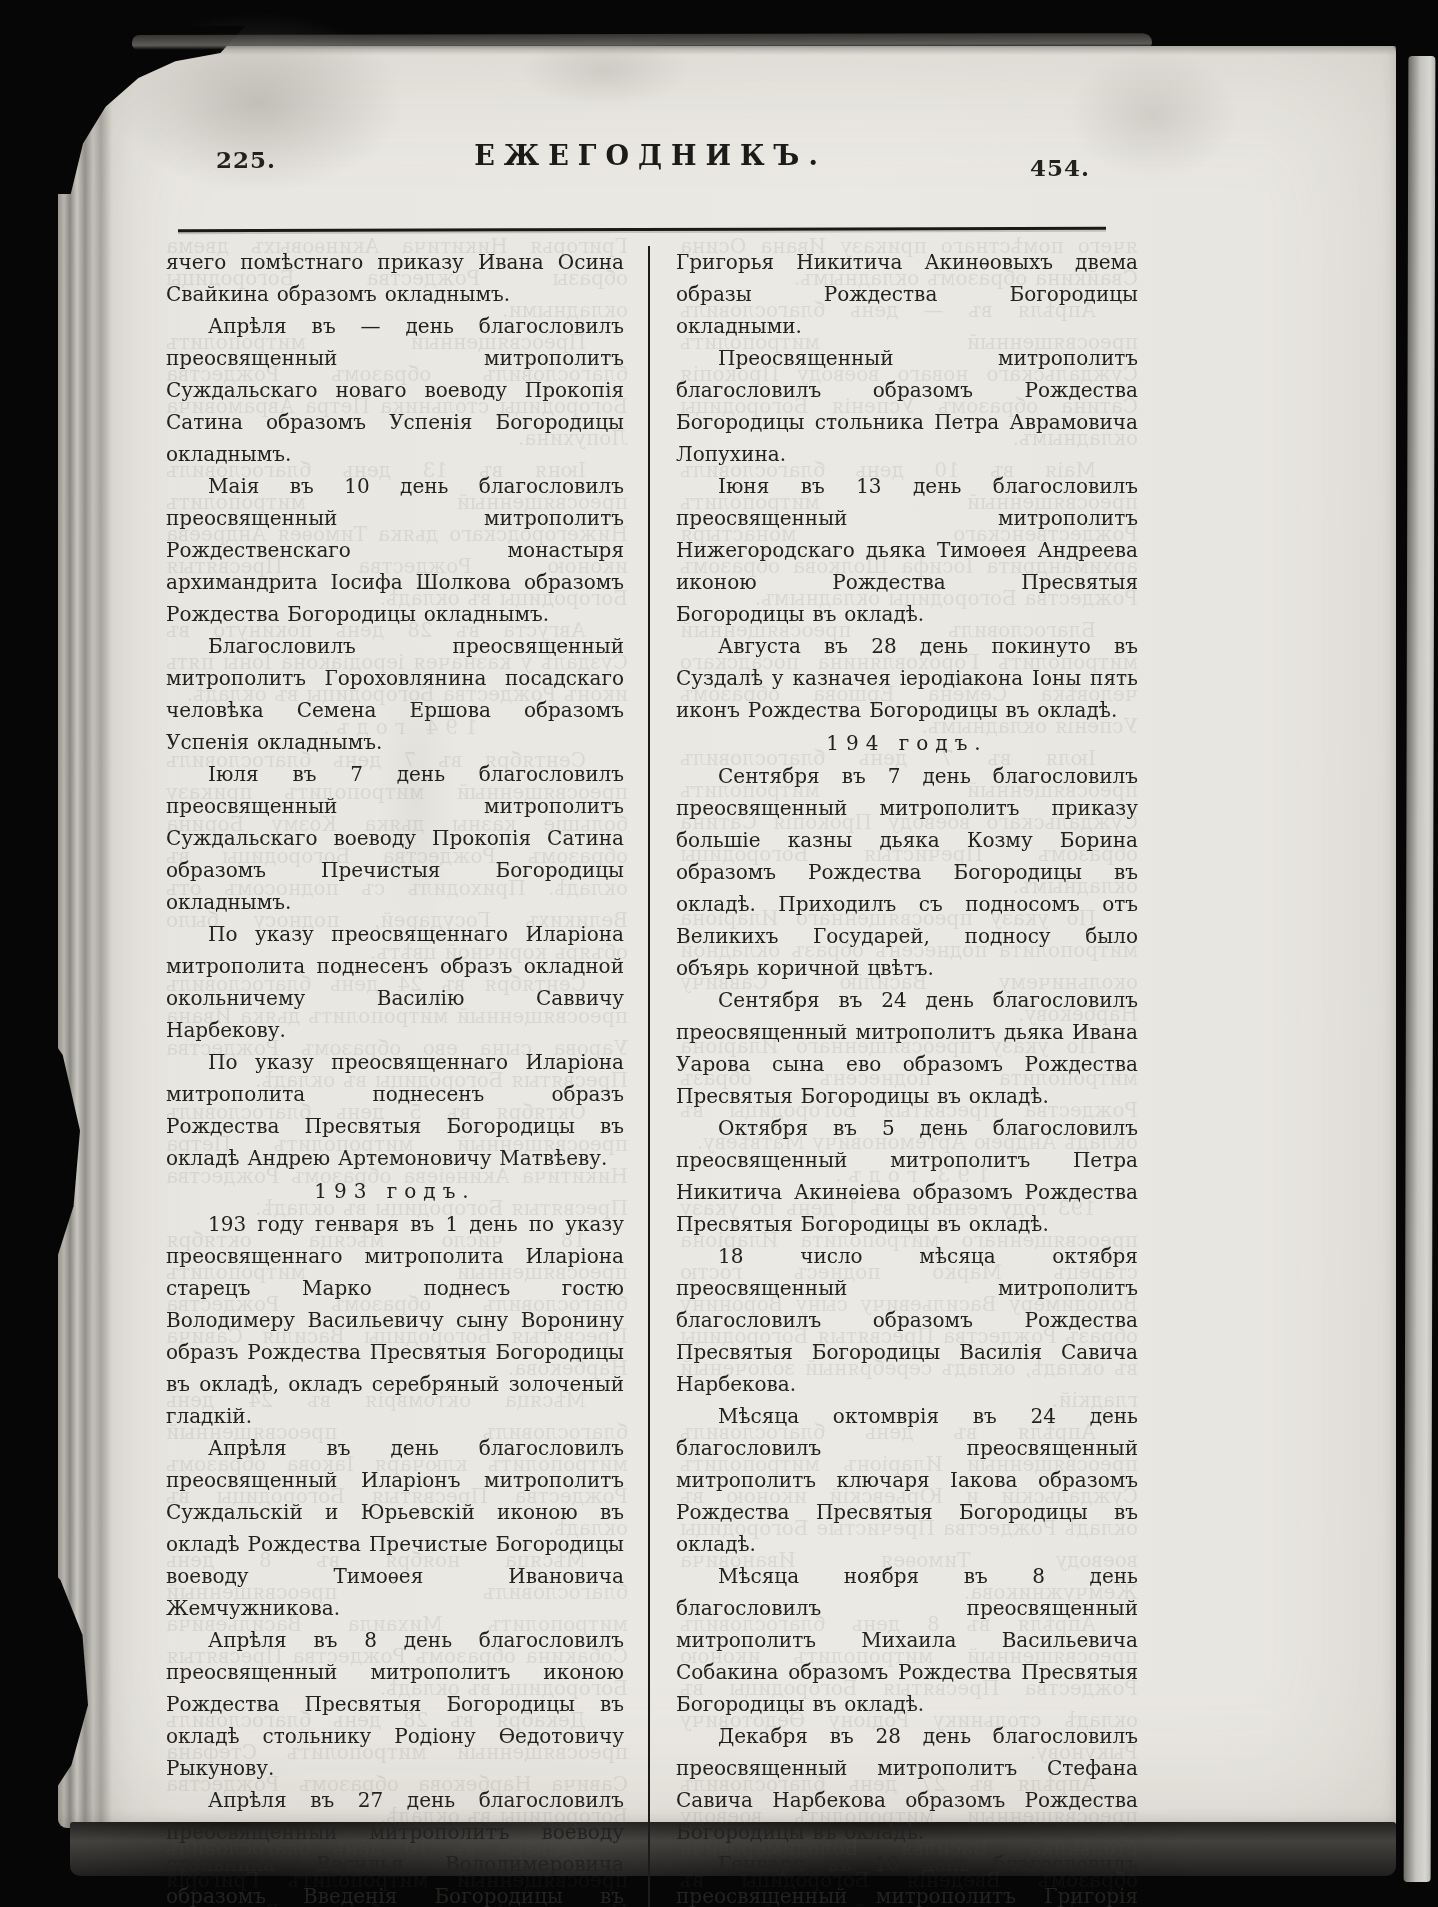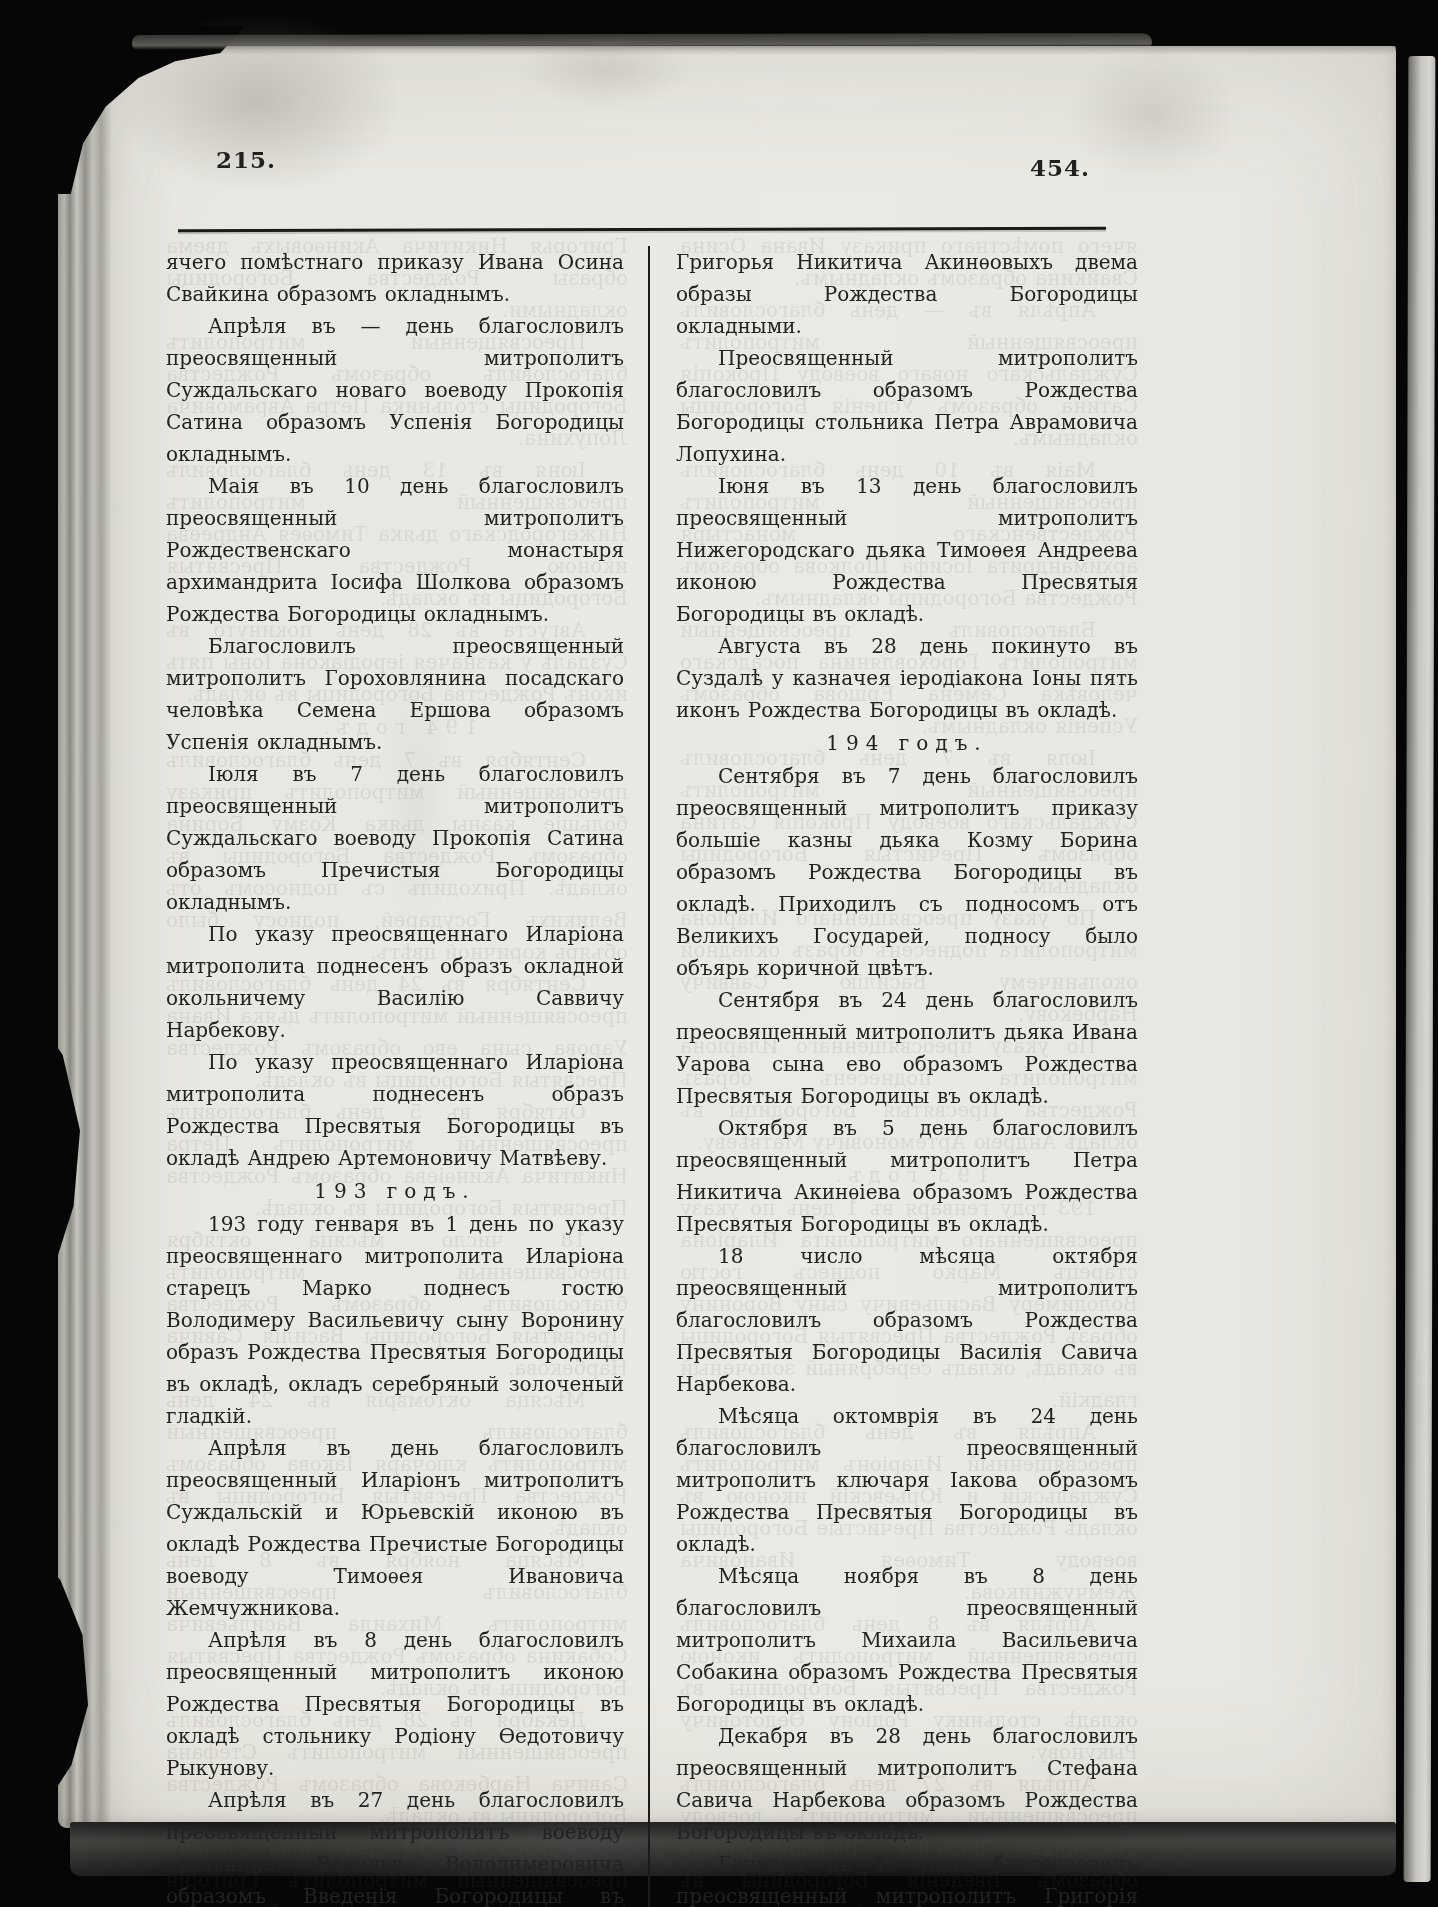--- a/index.html
+++ b/index.html
@@ -114,21 +114,22 @@
 <body>
 
 <div class="scan">
 
   <div class="page">
     <div class="stain stain-1"></div>
     <div class="stain stain-2"></div>
     <div class="stain stain-3"></div>
     <div class="stain stain-4"></div>
 
-    <div class="pagenum pagenum-left">215.</div>
+    <div class="pagenum pagenum-left">225.</div>
+    <div class="running-title">ЕЖЕГОДНИКЪ.</div>
     <div class="pagenum pagenum-right">454.</div>
     <div class="head-rule"></div>
 
     <div class="ghost" aria-hidden="true">
       <div class="col-left">
           <p class="para noindent">ячего помѣстнаго приказу Ивана Осина Свайкина образомъ окладнымъ.</p>
           <p class="para">Апрѣля въ — день благословилъ преосвященный митрополитъ Суждальскаго новаго воеводу Прокопія Сатина образомъ Успенія Богородицы окладнымъ.</p>
           <p class="para">Маія въ 10 день благословилъ преосвященный митрополитъ Рождественскаго монастыря архимандрита Іосифа Шолкова образомъ Рождества Богородицы окладнымъ.</p>
           <p class="para">Благословилъ преосвященный митрополитъ Гороховлянина посадскаго человѣка Семена Ершова образомъ Успенія окладнымъ.</p>
           <p class="para">Іюля въ 7 день благословилъ преосвященный митрополитъ Суждальскаго воеводу Прокопія Сатина образомъ Пречистыя Богородицы окладнымъ.</p>

